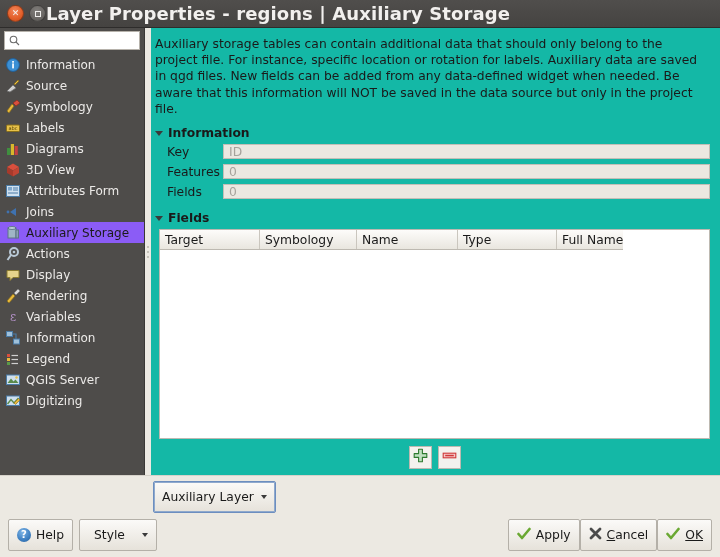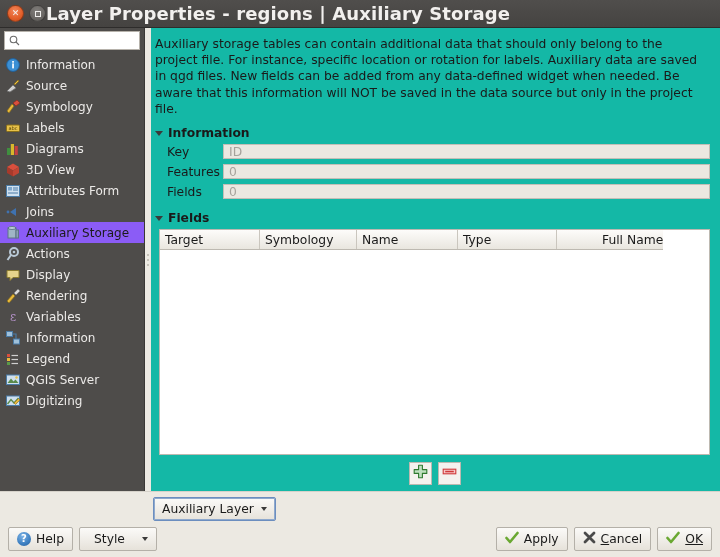--- a/index.html
+++ b/index.html
@@ -115,47 +115,47 @@
     flex: 1 1 auto; min-height: 0;
     margin: 0 0 0 6px;
     background: #ffffff; border: 1px solid #bdb9b1;
     display: flex; flex-direction: row;
   }
   .thead { display: flex; height: 20px; flex: 0 0 20px;
            background: linear-gradient(to bottom,#fdfcfa 0%,#e9e6df 100%);
            border-bottom: 1px solid #bdb9b1; }
   .th { font-size: 12.3px; color: #1a1a1a; display: flex; align-items: center;
         padding-left: 5px; border-right: 1px solid #cac6be; white-space: nowrap; overflow: hidden;}
-  .th:last-child { border-right: none; margin-left: 40px; }
+  .th:last-child { border-right: none; }
   .tbody { flex: 1 1 auto; background: #ffffff; }
 
   .tablebtns { display: flex; justify-content: center; gap: 6px; padding: 7px 0 6px 6px; }
   .tbtn {
     width: 23px; height: 23px; background: #f4f2ee;
     border: 1px solid #bdb9b1; display: flex; align-items: center; justify-content: center;
   }
 
   
   .bottombar {
     flex: 0 0 auto; border-top: 1px solid #d6d2ca;
     padding: 5px 8px 6px 8px; background: #ece9e2;
   }
   .auxrow { padding-left: 145px; }
   .btn {
     background: linear-gradient(to bottom,#fbfaf8 0%,#e6e2da 100%);
     border: 1px solid #b4b0a8; border-radius: 2px;
     font-family: inherit; font-size: 12.3px; color: #1a1a1a;
-    height: 24px; display: inline-flex; align-items: center; gap: 5px;
+    height: 32px; display: inline-flex; align-items: center; gap: 5px;
     padding: 0 8px; white-space: nowrap;
   }
   .btn.focused { border: 1px solid #6c8ebf; box-shadow: 0 0 0 1px #8fa9cd inset; }
   .carat { width:0;height:0;border-left:3.5px solid transparent;border-right:3.5px solid transparent;border-top:4px solid #3a3a3a; margin-left:2px;}
   .rowbtns { display: flex; align-items: center; justify-content: space-between; margin-top: 6px; }
   .leftbtns { display: flex; align-items: center; gap: 6px; }
-  .rightbtns { display: flex; align-items: center; gap: 6px; }
+  .rightbtns { display: flex; align-items: center; }
   .ul { text-decoration: underline; }
   .helpicon {
     width: 14px; height: 14px; border-radius: 50%;
     background: radial-gradient(circle at 40% 30%,#7db4e6 0%,#3d7fc1 60%,#2a5f99 100%);
     color: #fff; font-size: 10px; font-weight: bold;
     display: flex; align-items: center; justify-content: center; line-height: 1;
   }
 </style>
 </head>
 <body>

